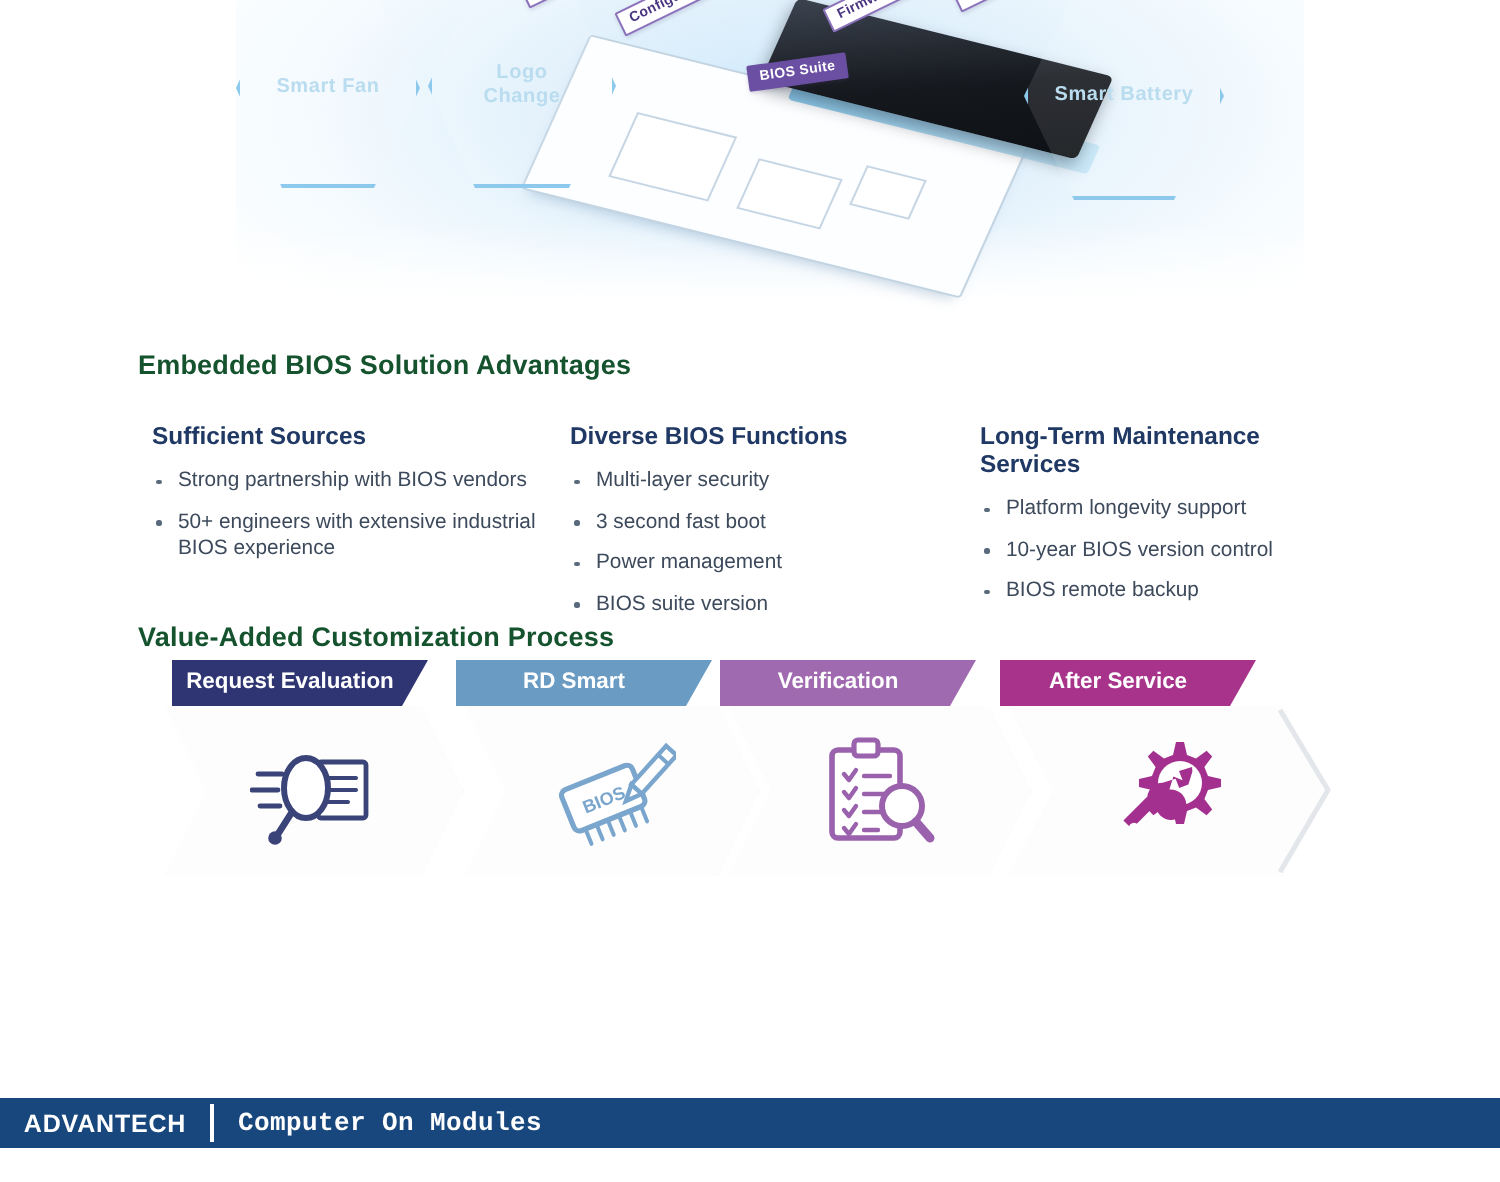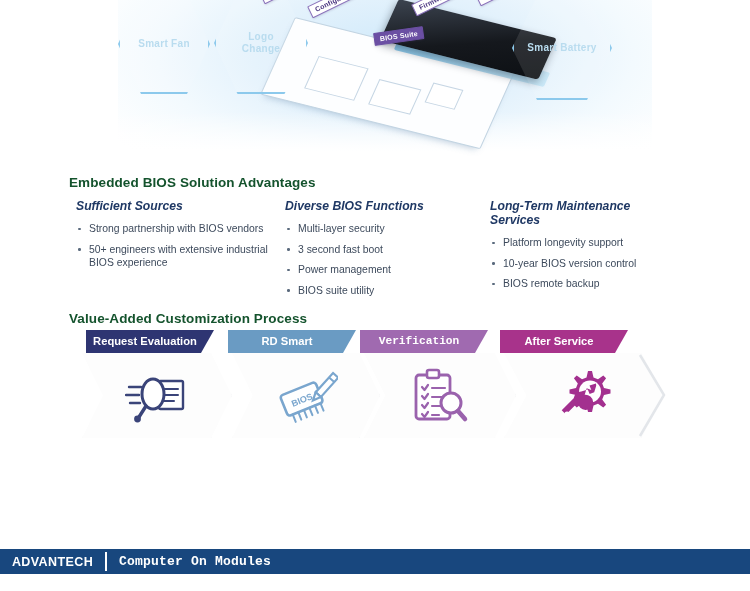--- a/index.html
+++ b/index.html
@@ -149,22 +149,21 @@
   }
   #adv-col-0 { left: 76px;  width: 200px; }
   #adv-col-1 { left: 285px; width: 190px; }
   #adv-col-2 { left: 490px; width: 180px; }
 
   .adv-title {
     color: #1f3864;
     font-size: 12.2px;
     font-weight: 700;
     line-height: 14px;
-    margin: 0 0 9px 0;
-    font-style: italic;
+    margin: 12px 0 9px 0;
   }
   .adv-list { list-style: none; margin: 0; padding: 0; }
   .adv-list li {
     position: relative;
     padding-left: 13px;
     margin-bottom: 7px;
     color: #3d4a5c;
     font-size: 10.4px;
     line-height: 13.5px;
   }
@@ -207,21 +206,21 @@
   }
   .proc-icon {
     position: absolute;
     left: 50%; top: 50%;
     transform: translate(-50%, -50%);
     width: 64px; height: 58px;
   }
 
   #proc-step-0 { left: 86px;  width: 128px; }
   #proc-step-1 { left: 228px; width: 128px; }
-  #proc-step-2 { left: 360px; width: 128px; font-family: Liberation Mono, monospace; }
+  #proc-step-2 { left: 360px; width: 128px; }
   #proc-step-3 { left: 500px; width: 128px; }
 
   #proc-step-0 .proc-body { left: -4px;  width: 150px; }
   #proc-step-1 .proc-body { left: 4px;   width: 148px; }
   #proc-step-2 .proc-body { left: 4px;   width: 152px; }
   #proc-step-3 .proc-body { left: 4px;   width: 160px; }
 
   
   .proc-tail {
     position: absolute;
@@ -304,21 +303,21 @@
     <li>50+ engineers with extensive industrial BIOS experience</li>
   </ul>
 </div>
 
 <div class="adv-col" id="adv-col-1">
   <div class="adv-title">Diverse BIOS Functions</div>
   <ul class="adv-list">
     <li>Multi-layer security</li>
     <li>3 second fast boot</li>
     <li>Power management</li>
-    <li>BIOS suite utility</li>
+    <li>BIOS suite version</li>
   </ul>
 </div>
 
 <div class="adv-col" id="adv-col-2">
   <div class="adv-title">Long-Term Maintenance Services</div>
   <ul class="adv-list">
     <li>Platform longevity support</li>
     <li>10-year BIOS version control</li>
     <li>BIOS remote backup</li>
   </ul>

